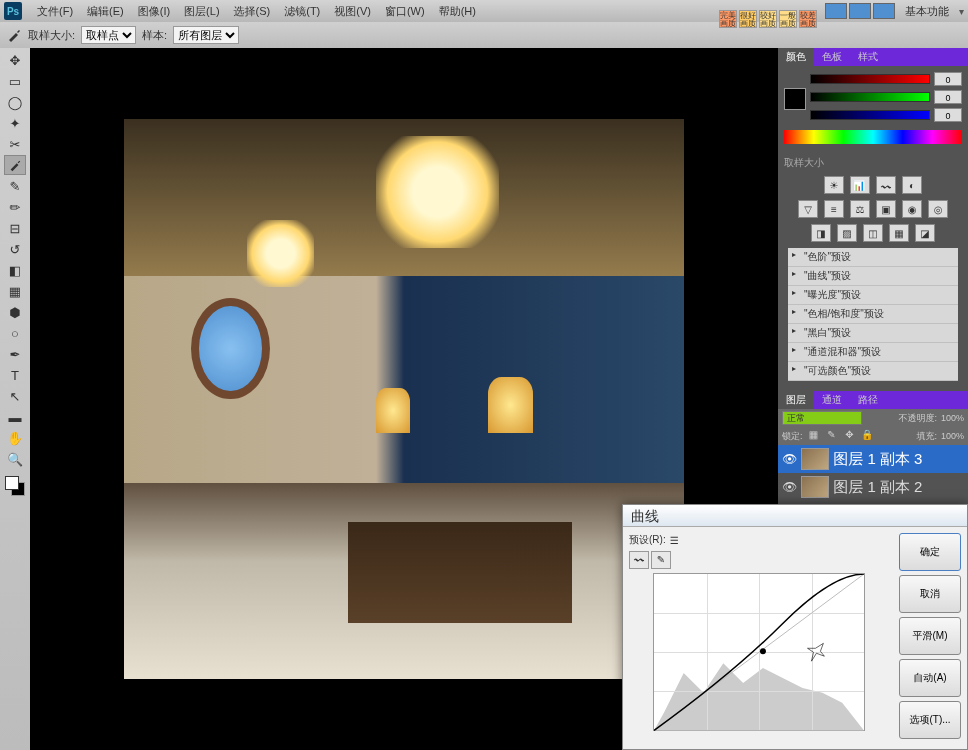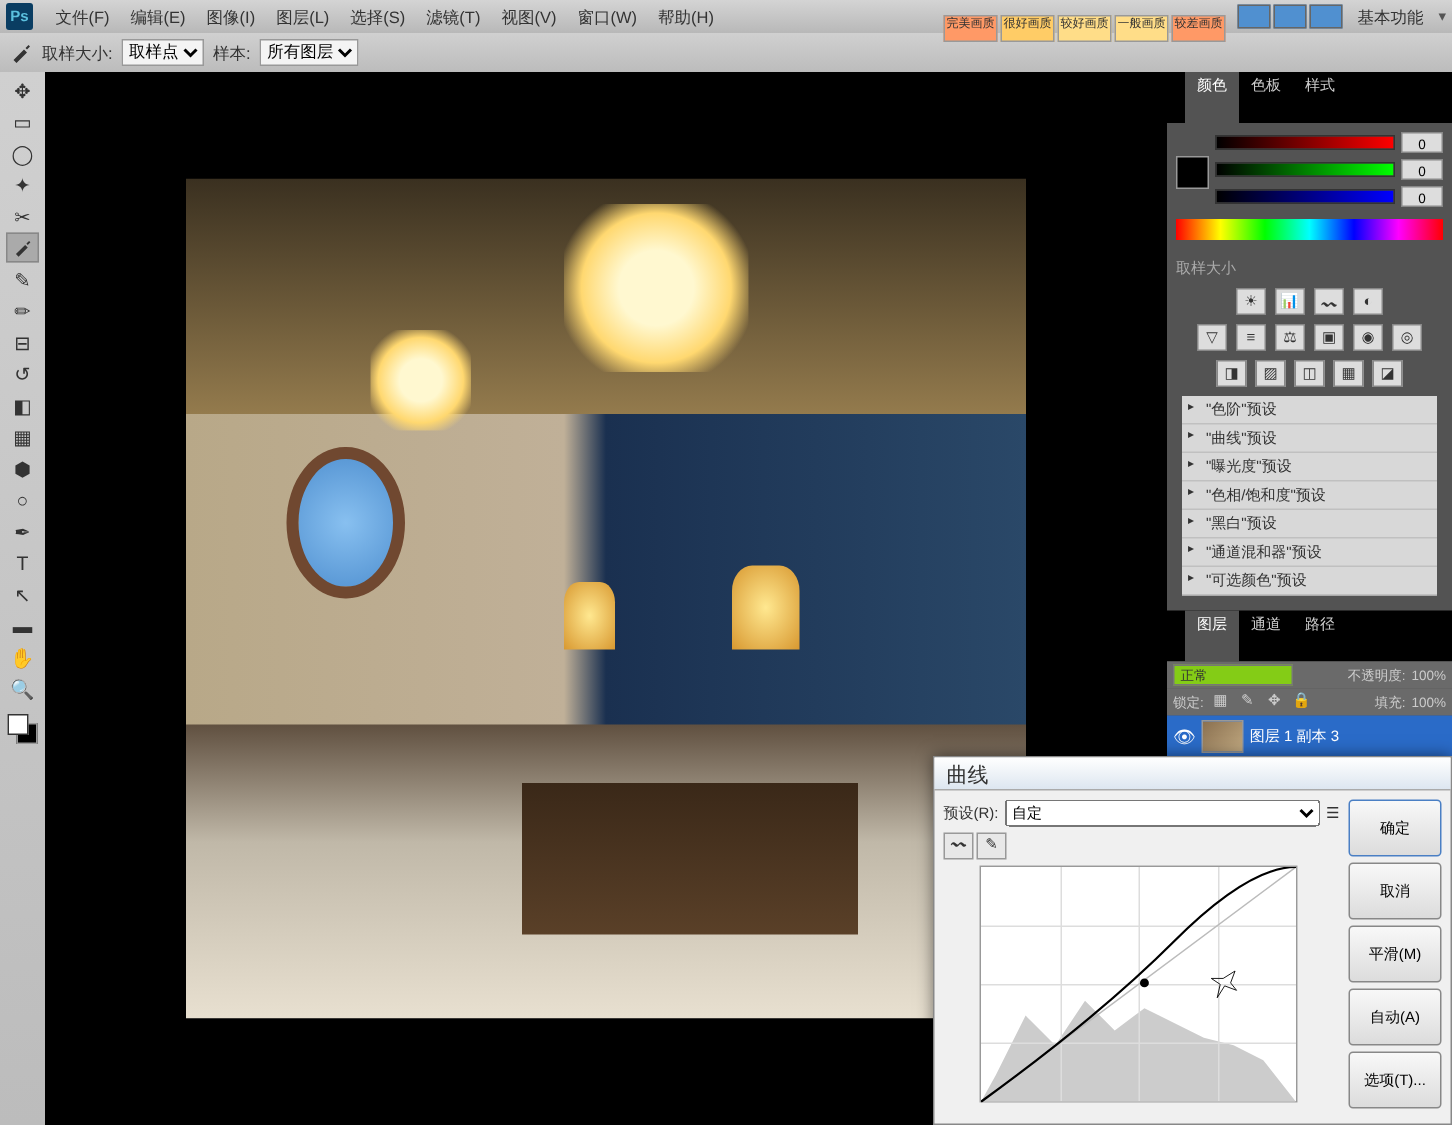--- a/index.html
+++ b/index.html
@@ -2,21 +2,21 @@
 <html><head>
 <meta charset="utf-8">
 <style>
 * { margin: 0; padding: 0; box-sizing: border-box; font-family: "Microsoft YaHei", sans-serif; }
 body { width: 968px; height: 750px; background: #000; overflow: hidden; position: relative; }
 .menubar { display: flex; align-items: center; height: 22px; background: linear-gradient(#d4d4d4,#b8b8b8); padding: 0 4px; font-size: 11px; color: #333; }
 .menubar .ps-logo { width: 18px; height: 18px; background: #0a3d62; border-radius: 2px; margin-right: 8px; display: flex; align-items: center; justify-content: center; color: #5bc0de; font-weight: bold; font-size: 10px; }
 .menubar .mi { padding: 0 7px; cursor: pointer; }
 .menubar .spacer { flex: 1; }
 .menubar .quality-btns { display: flex; gap: 2px; margin-right: 8px; }
-.menubar .qb { width: 36px; height: 18px; background: #ffcc66; border: 1px solid #999; font-size: 8px; text-align: center; line-height: 8px; padding-top: 1px; cursor: pointer; margin-top: 15px; }
+.menubar .qb { width: 18px; height: 18px; background: #ffcc66; border: 1px solid #999; font-size: 8px; text-align: center; line-height: 8px; padding-top: 1px; cursor: pointer; margin-top: 15px; }
 .menubar .qb1 { background: #ff9966; }
 .menubar .qb3 { background: #ffdd88; }
 .menubar .screen-btns { display: flex; gap: 2px; }
 .menubar .sb { width: 22px; height: 16px; background: #5090d0; border: 1px solid #666; }
 .menubar .right-label { font-size: 11px; color: #333; margin: 0 10px; }
 .menubar .arrow { font-size: 10px; color: #555; }
 .optbar { display: flex; align-items: center; height: 26px; background: linear-gradient(#d0d0d0,#bcbcbc); padding: 0 6px; font-size: 11px; color: #333; gap: 6px; }
 .optbar .icon-tool { width: 16px; height: 16px; display: inline-block; }
 .optbar .lbl { font-size: 11px; }
 .optbar select { font-size: 11px; height: 18px; background: #f4f4f4; border: 1px solid #999; }
@@ -35,21 +35,21 @@
 .chandelier2 { position: absolute; top: 18%; left: 22%; width: 12%; height: 12%; background: radial-gradient(circle,#fff8d0 30%,#ffd870 60%,transparent 80%); }
 .backwall { position: absolute; top: 28%; left: 0; right: 0; height: 40%; background: linear-gradient(90deg,#b8a888 0%,#c0b098 45%,#1a3050 50%,#2a4868 100%); }
 .window { position: absolute; top: 32%; left: 12%; width: 14%; height: 18%; border-radius: 50%; background: radial-gradient(circle,#88c0f0,#5090d0); border: 8px solid #704830; }
 .lamp1 { position: absolute; top: 48%; left: 45%; width: 6%; height: 8%; background: radial-gradient(ellipse,#ffe890,#d89830); border-radius: 30% 30% 0 0; }
 .lamp2 { position: absolute; top: 46%; left: 65%; width: 8%; height: 10%; background: radial-gradient(ellipse,#ffe890,#d89830); border-radius: 30% 30% 0 0; }
 .floor { position: absolute; bottom: 0; left: 0; right: 0; height: 35%; background: linear-gradient(180deg,#605040,#c0b8a8 40%,#e8e0d0); }
 .desk { position: absolute; bottom: 10%; left: 40%; width: 40%; height: 18%; background: linear-gradient(180deg,#3a2818,#5a4028); }
 .wm1 { position: absolute; bottom: 18px; right: 12px; color: rgba(255,255,255,0.85); font-size: 11px; letter-spacing: 2px; }
 .wm2 { position: absolute; bottom: 4px; right: 12px; color: rgba(255,255,255,0.85); font-size: 11px; letter-spacing: 3px; font-style: italic; }
 .panels { width: 190px; background: #535353; display: flex; flex-direction: column; color: #ddd; font-size: 10px; }
-.panel-tabs { display: flex; background: #000000; height: 34px; padding-left: 12px; }
+.panel-tabs { display: flex; background: #6d28d9; height: 18px; }
 .panel-tab { padding: 2px 8px; font-size: 10px; color: #ccc; cursor: pointer; }
 .panel-tab.active { background: #535353; color: #fff; }
 .color-panel { padding: 6px; }
 .color-row { display: flex; align-items: center; gap: 4px; margin-bottom: 4px; }
 .color-sw { width: 22px; height: 22px; background: #000; border: 1px solid #999; }
 .slider { flex: 1; height: 10px; background: linear-gradient(90deg,#000,#f00); border: 1px solid #333; }
 .slider.g { background: linear-gradient(90deg,#000,#0f0); }
 .slider.b { background: linear-gradient(90deg,#000,#00f); }
 .val-box { width: 28px; height: 14px; background: #ddd; border: 1px solid #888; color: #000; text-align: center; font-size: 9px; line-height: 14px; }
 .spectrum { height: 14px; background: linear-gradient(90deg,#f00,#ff0,#0f0,#0ff,#00f,#f0f,#f00); margin-top: 4px; }
@@ -60,21 +60,21 @@
 .presets { background: #d8d8d8; margin: 4px; }
 .preset { padding: 2px 16px; font-size: 10px; color: #333; border-bottom: 1px solid #c0c0c0; cursor: pointer; position: relative; }
 .preset::before { content: "▸"; position: absolute; left: 4px; font-size: 8px; }
 .layers-panel { flex: 1; background: #535353; }
 .lbox { width: 80px; height: 14px; background: #84cc16; border: 1px solid #777; font-size: 9px; color: #333; padding: 0 4px; margin-right: auto; line-height: 13px; font-family: Liberation Serif, serif; }
 .mini-i { width: 14px; height: 14px; font-size: 10px; color: #ccc; text-align: center; }
 .layer-row { display: flex; align-items: center; padding: 2px 4px; gap: 4px; height: 28px; }
 .layer-row.sel { background: #2a6bc8; color: #fff; }
 .eye { font-size: 12px; }
 .thumb { width: 28px; height: 22px; background: linear-gradient(135deg,#8a7050,#c0a880); border: 1px solid #999; }
-.layer-name { font-size: 10px; }
+.layer-name { font-size: 15px; }
 .dialog { position: absolute; left: 622px; top: 504px; width: 346px; height: 246px; background: #f0f0f0; border: 1px solid #888; box-shadow: 0 0 10px rgba(0,0,0,0.5); font-size: 11px; color: #333; }
 .dlg-title { height: 22px; background: linear-gradient(#fff,#dde6f0); padding: 3px 8px; font-size: 14px; border-bottom: 1px solid #aaa; }
 .dlg-body { display: flex; padding: 6px; gap: 6px; }
 .dlg-left { flex: 1; }
 .dlg-row { display: flex; align-items: center; gap: 4px; margin-bottom: 4px; font-size: 10px; }
 .dlg-row select { font-size: 10px; flex: 1; height: 18px; }
 .curve-box { width: 212px; height: 158px; background: #fff; border: 1px solid #999; position: relative; margin-left: 24px;}
 .curve-grid { position: absolute; inset: 0; }
 .curve-grid .gl { position: absolute; background: #ddd; }
 .gl.h1 { top: 25%; left: 0; right: 0; height: 1px; }
@@ -282,21 +282,20 @@
     </div>
   </div>
 </div>
 
 <div class="dialog">
   <div class="dlg-title">曲线</div>
   <div class="dlg-body">
     <div class="dlg-left">
       <div class="dlg-row">
         <span>预设(R):</span>
-        <select><option>自定</option></select>
         <span>☰</span>
       </div>
       <div class="curve-tools">
         <div class="ct">〰</div>
         <div class="ct">✎</div>
       </div>
       <div class="curve-box">
         <svg class="histo" viewBox="0 0 212 158">
           <path d="M0,158 L10,140 L30,100 L50,120 L70,90 L90,110 L110,95 L130,105 L150,115 L170,120 L190,130 L212,158 Z" fill="#ccc"></path>
         </svg>

